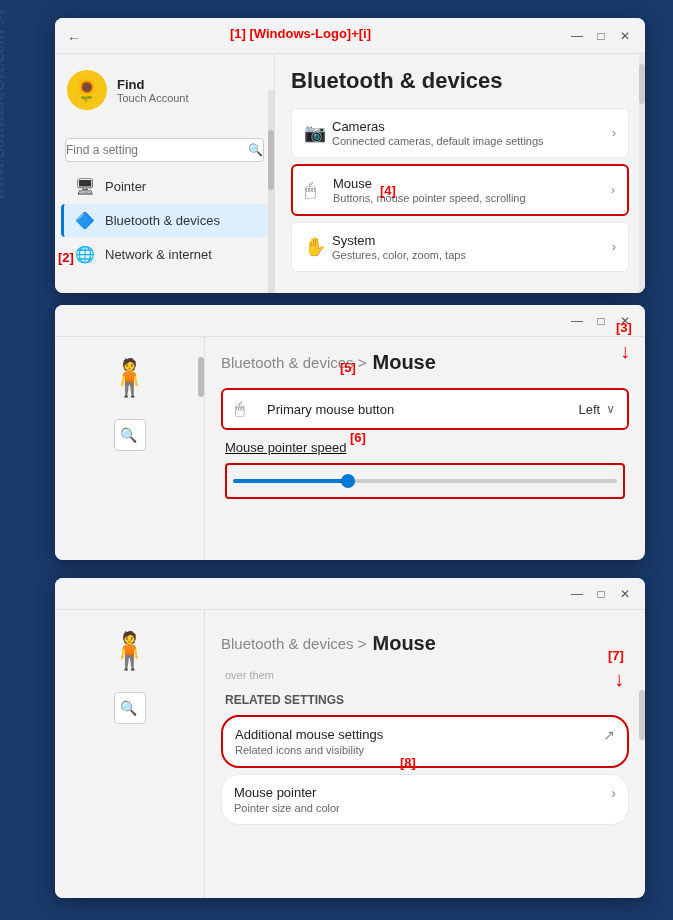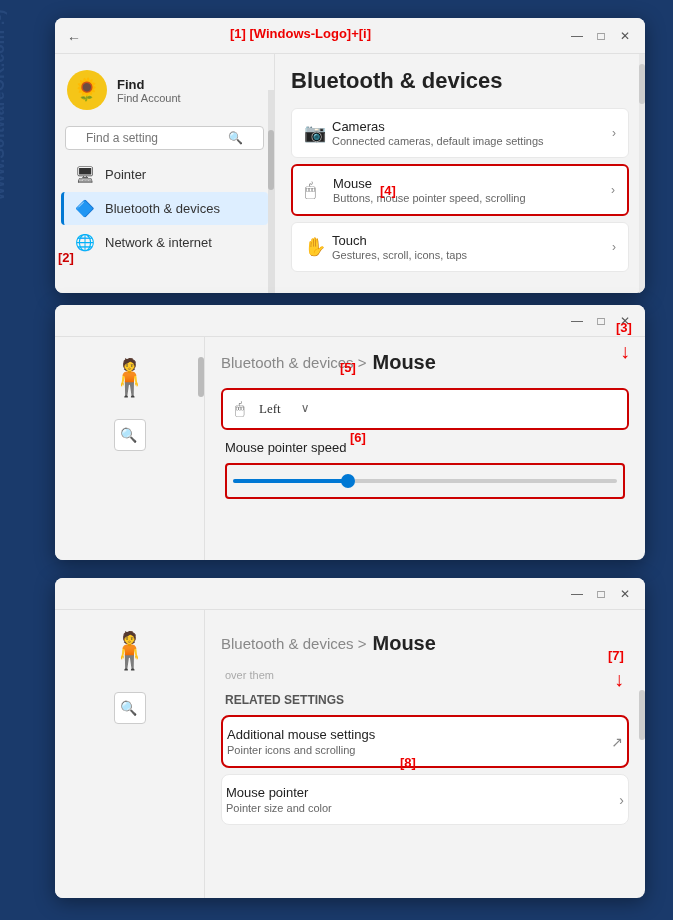--- a/index.html
+++ b/index.html
@@ -115,27 +115,27 @@
       flex-shrink: 0;
     }
     .avatar-inner {
       font-size: 22px;
     }
     .user-info { display: flex; flex-direction: column; }
     .user-name { font-size: 13px; font-weight: 600; color: #222; }
     .user-sub { font-size: 11px; color: #666; }
 
     .sidebar-search {
-      margin: 4px 10px 8px;
+      margin: 16px 10px 8px;
       display: flex;
       align-items: center;
       border: 1px solid #ccc;
       border-radius: 4px;
       background: white;
-      padding: 4px 20px;
+      padding: 4px 0;
       gap: 6px;
     }
     .sidebar-search input {
       border: none;
       outline: none;
       background: transparent;
       font-size: 12px;
       color: #555;
       width: 100%;
     }
@@ -316,25 +316,24 @@
       align-items: center;
       margin-bottom: 10px;
     }
     .panel2-row-icon { font-size: 16px; width: 24px; color: #555; }
     .panel2-row-label { flex: 1; font-size: 13px; color: #222; padding: 0 8px; }
     .panel2-row-value {
       font-size: 13px;
       color: #333;
       display: flex;
       align-items: flex-start;
-      gap: 20px;
-      font-family: Liberation Serif, serif;
+      gap: 6px;
     }
     .panel2-row-chevron { font-size: 12px; color: #666; }
-    .slider-section { padding: 0 4px; }
+    .slider-section { padding: 0 4px; text-decoration: underline; }
     .slider-label { font-size: 13px; color: #222; margin-bottom: 8px; }
     .slider-track {
       width: 100%;
       height: 4px;
       background: #ccc;
       border-radius: 2px;
       position: relative;
       margin: 6px 0;
     }
     .slider-fill {
@@ -429,25 +428,24 @@
       font-size: 12px;
       font-weight: 700;
       color: #555;
       text-transform: uppercase;
       margin-bottom: 8px;
       margin-top: 4px;
       padding-left: 4px;
     }
     .panel3-list-item {
       background: white;
-      border-radius: 8px;
+      border-radius: 18px;
       border: 1px solid #e8e8e8;
-      padding: 10px 4px;
-      display: flex;
-      align-items: center;
+      padding: 10px 12px;
+      display: flex;
       margin-bottom: 6px;
       cursor: pointer;
     }
     .panel3-list-text { flex: 1; }
     .panel3-list-label { font-size: 13px; color: #222; font-weight: 500; }
     .panel3-list-sub { font-size: 11px; color: #666; margin-top: 2px; }
     .panel3-list-icon { font-size: 14px; color: #888; }
     .panel3-scrollbar {
       position: absolute;
       right: 0;
@@ -500,21 +498,21 @@
 
   <div class="panel1-body">
 
     <div class="sidebar" style="position:relative;">
       <div class="sidebar-user">
         <div class="avatar">
           <span class="avatar-inner">🌻</span>
         </div>
         <div class="user-info">
           <span class="user-name">Find</span>
-          <span class="user-sub">Find Account</span>
+          <span class="user-sub">Touch Account</span>
         </div>
       </div>
       <div class="sidebar-search">
         <input type="text" placeholder="Find a setting" style="">
         <span class="search-icon">🔍</span>
       </div>
       <div class="sidebar-item">
         <span class="sidebar-item-icon">🖥</span>
         <span>Pointer</span>
       </div>
@@ -549,22 +547,22 @@
         <div class="settings-list-text">
           <div class="settings-list-label">Mouse</div>
           <div class="settings-list-sub">Buttons, mouse pointer speed, scrolling</div>
         </div>
         <span class="settings-list-chevron">›</span>
       </div>
 
       <div class="settings-list-item">
         <span class="settings-list-icon">✋</span>
         <div class="settings-list-text">
-          <div class="settings-list-label">Touch</div>
-          <div class="settings-list-sub">Gestures, scroll, icons, taps</div>
+          <div class="settings-list-label">System</div>
+          <div class="settings-list-sub">Gestures, color, zoom, taps</div>
         </div>
         <span class="settings-list-chevron">›</span>
       </div>
 
       <div class="main-scrollbar">
         <div class="main-scrollbar-thumb"></div>
       </div>
     </div>
   </div>
 </div>
@@ -595,20 +593,21 @@
     </div>
 
     <div class="panel2-main">
       <div class="panel2-breadcrumb">
         <span>Bluetooth &amp; devices  &gt;</span>
         <span class="active-crumb">Mouse</span>
       </div>
 
       <div class="panel2-row" style="border: 2px solid #cc0000;">
         <span class="panel2-row-icon">🖱</span>
+        <span class="panel2-row-label">Primary mouse button</span>
         <div class="panel2-row-value">
           <span>Left</span>
           <span class="panel2-row-chevron">∨</span>
         </div>
       </div>
 
       <div class="slider-section">
         <div class="slider-label">Mouse pointer speed</div>
 
         <div style="border: 2px solid #cc0000; border-radius:4px; padding: 8px 6px;">
@@ -647,21 +646,21 @@
       <div class="panel3-breadcrumb" style="margin-top:8px;">
         <span>Bluetooth &amp; devices  &gt;</span>
         <span class="active-crumb">Mouse</span>
       </div>
       <div class="overflow-text">over them</div>
       <div class="panel3-section-label">Related settings</div>
 
       <div class="panel3-list-item" style="border: 2px solid #cc0000;">
         <div class="panel3-list-text">
           <div class="panel3-list-label">Additional mouse settings</div>
-          <div class="panel3-list-sub">Pointer icons and scrolling</div>
+          <div class="panel3-list-sub">Related icons and visibility</div>
         </div>
         <span class="panel3-list-icon">↗</span>
       </div>
 
       <div class="panel3-list-item">
         <div class="panel3-list-text">
           <div class="panel3-list-label">Mouse pointer</div>
           <div class="panel3-list-sub">Pointer size and color</div>
         </div>
         <span class="panel3-list-icon">›</span>

